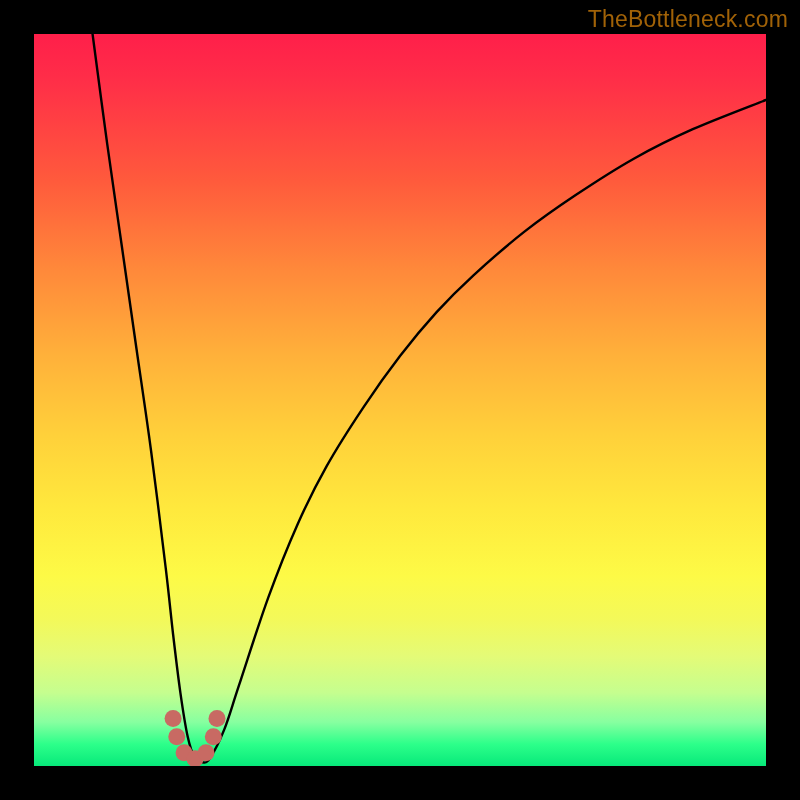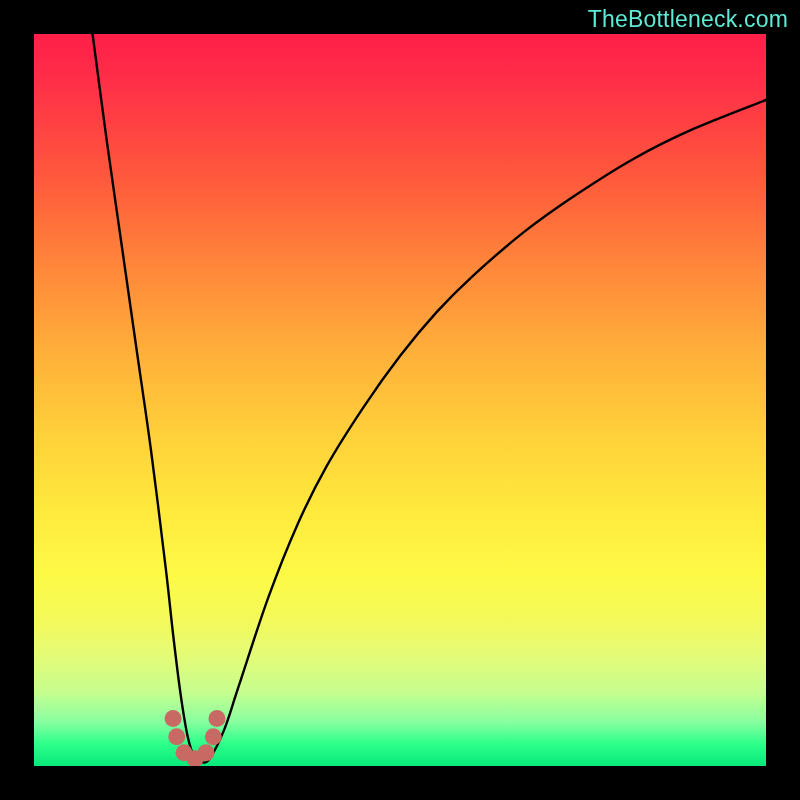--- a/index.html
+++ b/index.html
@@ -55,21 +55,21 @@
     position: absolute;
     left: 0;
     top: 0;
     width: 100%;
     height: 100%;
   }
   .watermark {
     position: absolute;
     top: 6px;
     right: 12px;
-    color: #5eead4;
+    color: #a16207;
     font-size: 23px;
     letter-spacing: 0.2px;
     font-weight: 400;
   }
 </style>
 </head>
 <body>
 
 <div class="frame">
 

